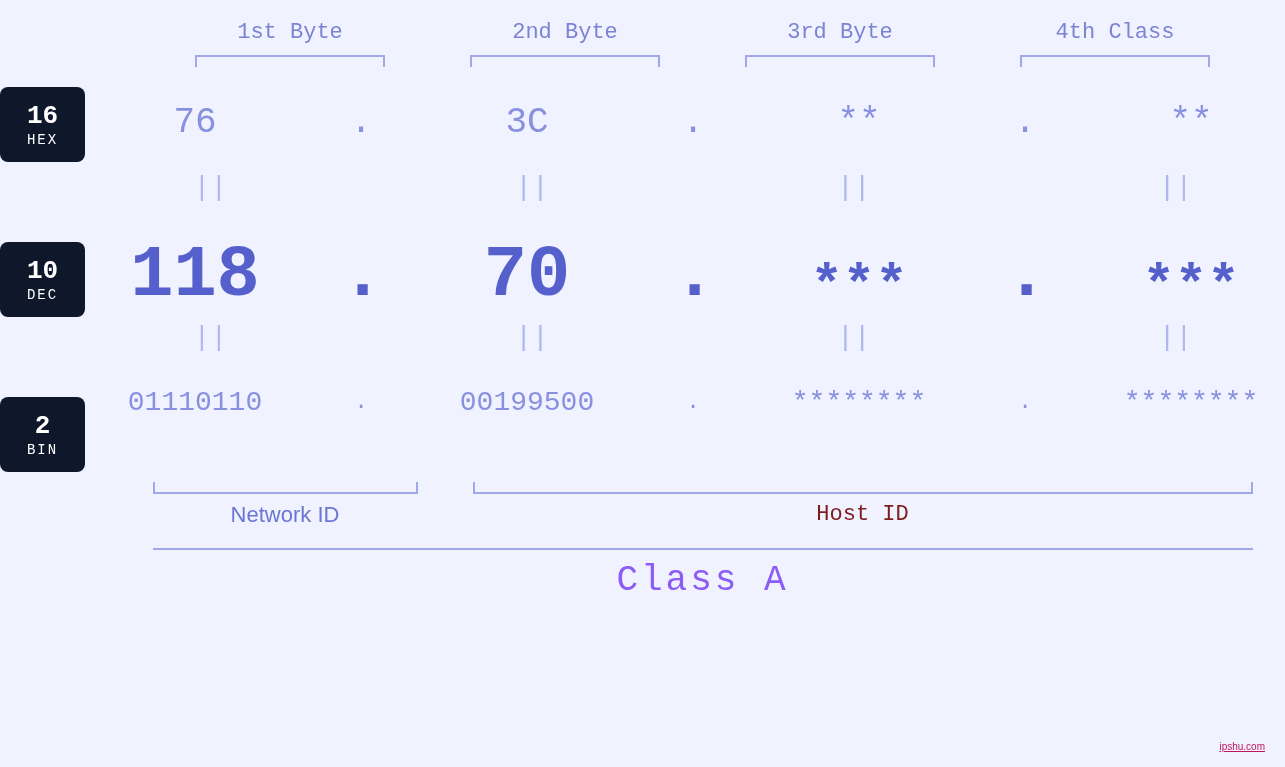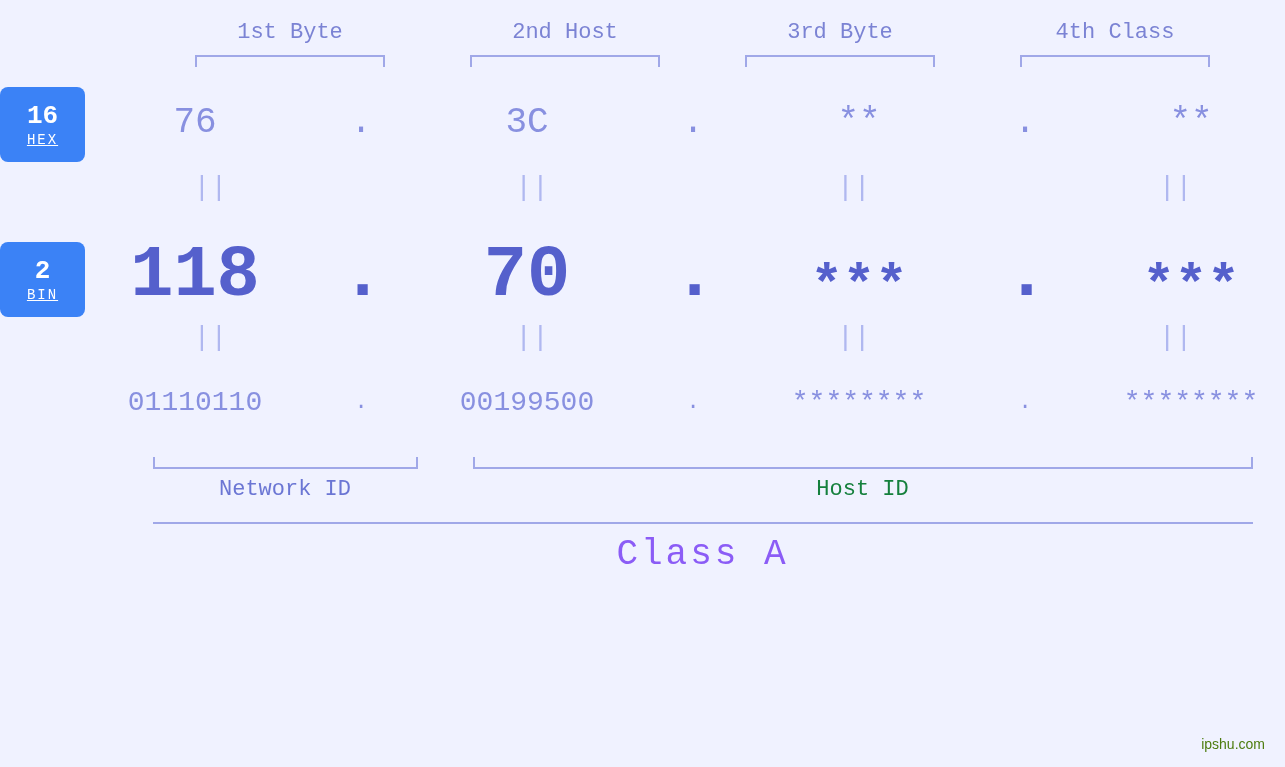--- a/index.html
+++ b/index.html
@@ -67,42 +67,41 @@
     .badges-column {
       display: flex;
       flex-direction: column;
       align-items: center;
       width: 140px;
       padding-top: 10px;
       gap: 80px;
     }
 
     .badge {
-      background-color: #3b82f6;
+      background-color: #0f172a;
       color: white;
       border-radius: 8px;
       width: 85px;
       height: 75px;
       display: flex;
       flex-direction: column;
       align-items: center;
       justify-content: center;
       font-family: 'Courier New', Courier, monospace;
     }
 
     .badge-number {
       font-size: 26px;
       font-weight: bold;
       line-height: 1.2;
     }
 
     .badge-label {
       font-size: 14px;
       letter-spacing: 2px;
-      text-decoration: underline;
     }
 
     
     .values-area {
       flex: 1;
       display: flex;
       flex-direction: column;
     }
 
     
@@ -197,31 +196,31 @@
       display: flex;
       width: 100%;
       margin-top: 8px;
     }
 
     .network-label {
       width: 265px;
       text-align: center;
       color: #6b76d4;
       font-size: 22px;
-      font-family: Liberation Mono, monospace;
+      font-family: Liberation Sans, sans-serif;
     }
 
     .host-label-spacer {
       width: 55px;
     }
 
     .host-label {
       flex: 1;
       text-align: center;
-      color: #15803d;
+      color: #7f1d1d;
       font-size: 22px;
       font-family: 'Courier New', Courier, monospace;
     }
 
     
     .class-section {
       width: 1100px;
       margin-left: 120px;
       margin-top: 20px;
     }
@@ -242,61 +241,66 @@
       font-size: 36px;
       font-family: 'Courier New', Courier, monospace;
       letter-spacing: 3px;
     }
 
     
     .footer {
       position: absolute;
       bottom: 15px;
       right: 20px;
-      color: #4d7c0f;
-      font-size: 14px;
+      color: #be185d;
+      font-size: 10px;
       font-family: Arial, sans-serif;
+      text-decoration: underline;
     }
 
     
     .value-cell.bin {
       font-size: 28px;
       color: #8890e0;
     }
 
     .dot-cell.bin {
       font-size: 22px;
       color: #8890e0;
     }
   </style>
 </head>
 <body>
 
 <div class="container">
 
   <div class="byte-headers">
     <div class="byte-label">1st Byte</div>
-    <div class="byte-label">2nd Host</div>
+    <div class="byte-label">2nd Byte</div>
     <div class="byte-label">3rd Byte</div>
     <div class="byte-label">4th Class</div>
   </div>
 
   <div class="brackets-row">
     <div class="bracket"></div>
     <div class="bracket"></div>
     <div class="bracket"></div>
     <div class="bracket"></div>
   </div>
 
   <div class="main-content">
 
     <div class="badges-column">
       <div class="badge">
         <span class="badge-number">16</span>
         <span class="badge-label">HEX</span>
+      </div>
+      <div class="badge">
+        <span class="badge-number">10</span>
+        <span class="badge-label">DEC</span>
       </div>
       <div class="badge">
         <span class="badge-number">2</span>
         <span class="badge-label">BIN</span>
       </div>
     </div>
 
     <div class="values-area">
 
       <div class="value-row">

